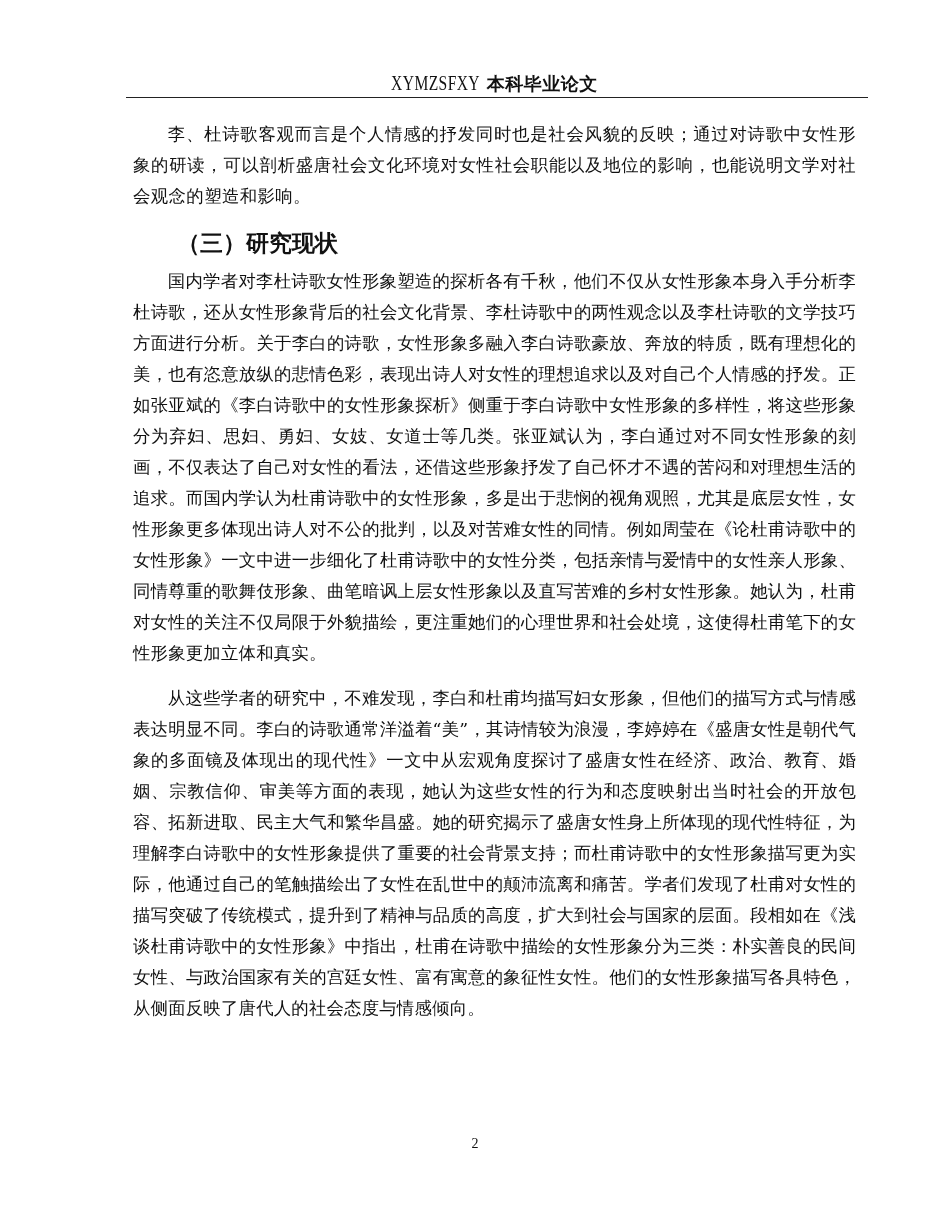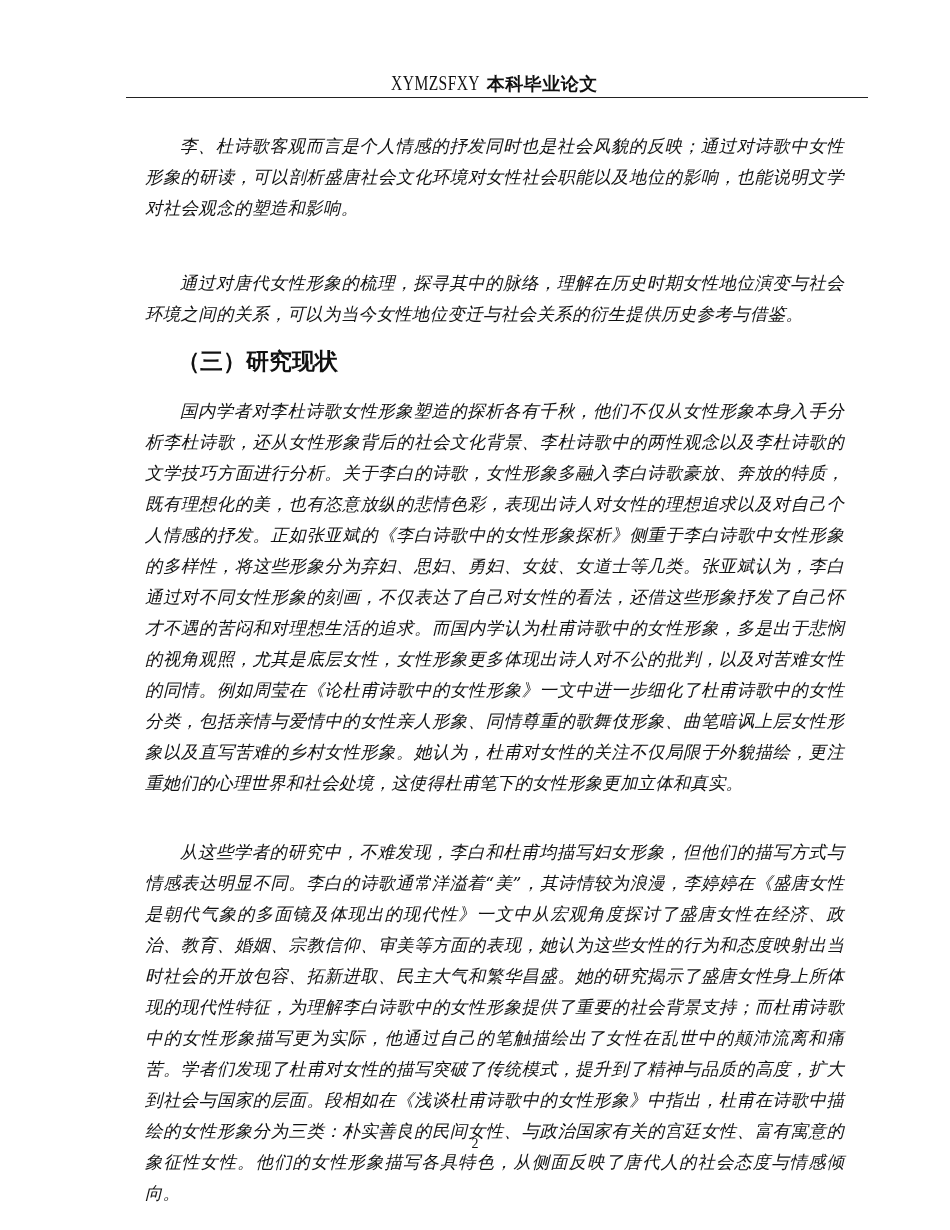--- a/index.html
+++ b/index.html
@@ -6,22 +6,22 @@
     body { width: 950px; height: 1230px; position: relative; overflow: hidden;
            font-family: "DejaVu Serif", "Liberation Serif", serif; color: #111; }
     .page { position: absolute; left: 0; top: 0; width: 950px; height: 1230px; background: #fff; }
     .header { position: absolute; left: 126px; top: 70px; width: 742px; height: 27px;
               border-bottom: 1.5px solid #222; text-align: center; }
     .header-inner { font-size: 19px; line-height: 26px; letter-spacing: 0.5px; }
     .header-code { font-family: "Liberation Serif", serif; font-size: 20px; transform: scaleX(0.78);
                    display: inline-block; transform-origin: right center; margin-left: -30px; }
     .header-title { font-family: "DejaVu Sans", sans-serif; font-weight: bold; font-size: 18px; }
     .body { position: absolute; left: 129px; top: 115px; width: 731px; }
-    .para { margin: 16px; font-size: 17.4px; line-height: 31px; text-align: justify;
-            text-indent: 2em; letter-spacing: 0.4px; font-style: italic; }
+    .para { margin: 4px; font-size: 17.4px; line-height: 31px; text-align: justify;
+            text-indent: 2em; letter-spacing: 0.4px; }
     .para.tight { letter-spacing: 0.2px; }
     .section-heading { margin: 0; font-family: Liberation Mono, monospace; font-weight: bold;
                        font-size: 23px; line-height: 34px; padding-left: 48px; }
     .gap { height: 6px; }
     .page-number { position: absolute; left: 0; width: 950px; top: 1136px; text-align: center;
                    font-family: "Liberation Serif", serif; font-size: 14px; }
   </style>
 </head>
 <body>
 
@@ -30,21 +30,20 @@
     <div class="header-inner">
       <span class="header-code">XYMZSFXY</span>
       <span class="header-title">本科毕业论文</span>
     </div>
   </div>
 
   <div class="body">
     <p class="para">李、杜诗歌客观而言是个人情感的抒发同时也是社会风貌的反映；通过对诗歌中女性形象的研读，可以剖析盛唐社会文化环境对女性社会职能以及地位的影响，也能说明文学对社会观念的塑造和影响。</p>
     <div class="gap"></div>
     <div class="gap"></div>
-    <p class="para">通过对唐代女性形象的梳理，探寻其中的脉络，理解在历史时期女性地位演变与社会环境之间的关系，可以为当今女性地位变迁与社会关系的衍生提供历史参考与借鉴。</p>
     <h2 class="section-heading">（三）研究现状</h2>
     <p class="para tight">国内学者对李杜诗歌女性形象塑造的探析各有千秋，他们不仅从女性形象本身入手分析李杜诗歌，还从女性形象背后的社会文化背景、李杜诗歌中的两性观念以及李杜诗歌的文学技巧方面进行分析。关于李白的诗歌，女性形象多融入李白诗歌豪放、奔放的特质，既有理想化的美，也有恣意放纵的悲情色彩，表现出诗人对女性的理想追求以及对自己个人情感的抒发。正如张亚斌的《李白诗歌中的女性形象探析》侧重于李白诗歌中女性形象的多样性，将这些形象分为弃妇、思妇、勇妇、女妓、女道士等几类。张亚斌认为，李白通过对不同女性形象的刻画，不仅表达了自己对女性的看法，还借这些形象抒发了自己怀才不遇的苦闷和对理想生活的追求。而国内学认为杜甫诗歌中的女性形象，多是出于悲悯的视角观照，尤其是底层女性，女性形象更多体现出诗人对不公的批判，以及对苦难女性的同情。例如周莹在《论杜甫诗歌中的女性形象》一文中进一步细化了杜甫诗歌中的女性分类，包括亲情与爱情中的女性亲人形象、同情尊重的歌舞伎形象、曲笔暗讽上层女性形象以及直写苦难的乡村女性形象。她认为，杜甫对女性的关注不仅局限于外貌描绘，更注重她们的心理世界和社会处境，这使得杜甫笔下的女性形象更加立体和真实。</p>
     <div class="gap"></div>
     <p class="para tight">从这些学者的研究中，不难发现，李白和杜甫均描写妇女形象，但他们的描写方式与情感表达明显不同。李白的诗歌通常洋溢着“美”，其诗情较为浪漫，李婷婷在《盛唐女性是朝代气象的多面镜及体现出的现代性》一文中从宏观角度探讨了盛唐女性在经济、政治、教育、婚姻、宗教信仰、审美等方面的表现，她认为这些女性的行为和态度映射出当时社会的开放包容、拓新进取、民主大气和繁华昌盛。她的研究揭示了盛唐女性身上所体现的现代性特征，为理解李白诗歌中的女性形象提供了重要的社会背景支持；而杜甫诗歌中的女性形象描写更为实际，他通过自己的笔触描绘出了女性在乱世中的颠沛流离和痛苦。学者们发现了杜甫对女性的描写突破了传统模式，提升到了精神与品质的高度，扩大到社会与国家的层面。段相如在《浅谈杜甫诗歌中的女性形象》中指出，杜甫在诗歌中描绘的女性形象分为三类：朴实善良的民间女性、与政治国家有关的宫廷女性、富有寓意的象征性女性。他们的女性形象描写各具特色，从侧面反映了唐代人的社会态度与情感倾向。</p>
   </div>
 
   <div class="page-number">2</div>
 </div>
 
 </body></html>

